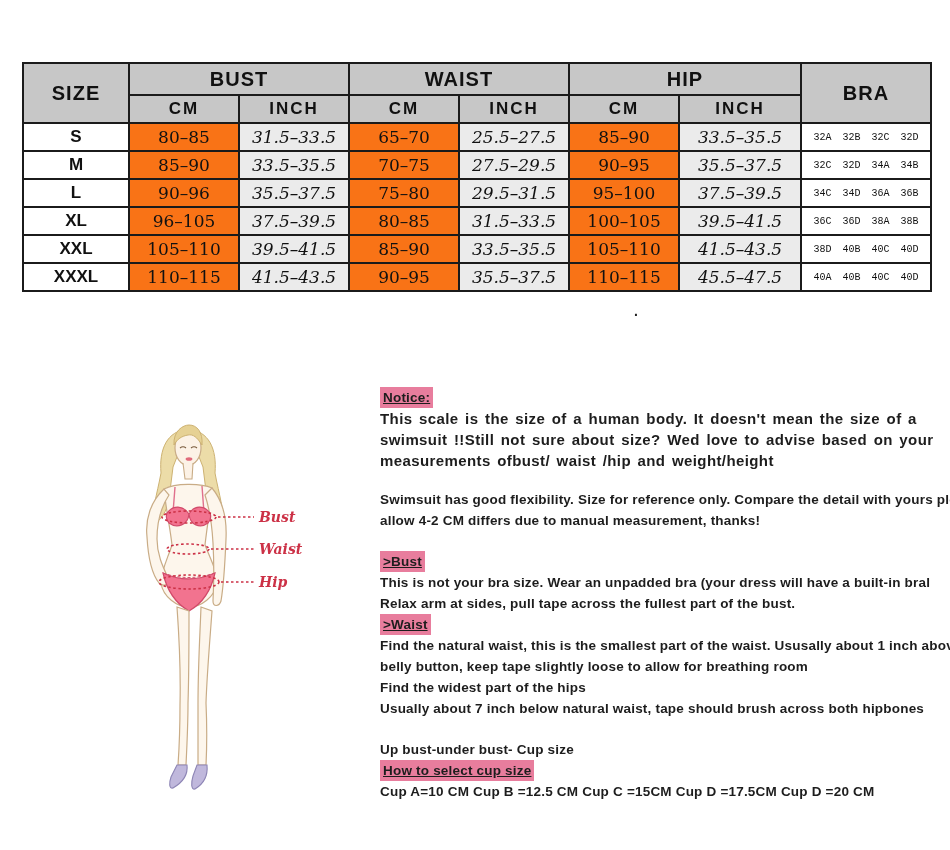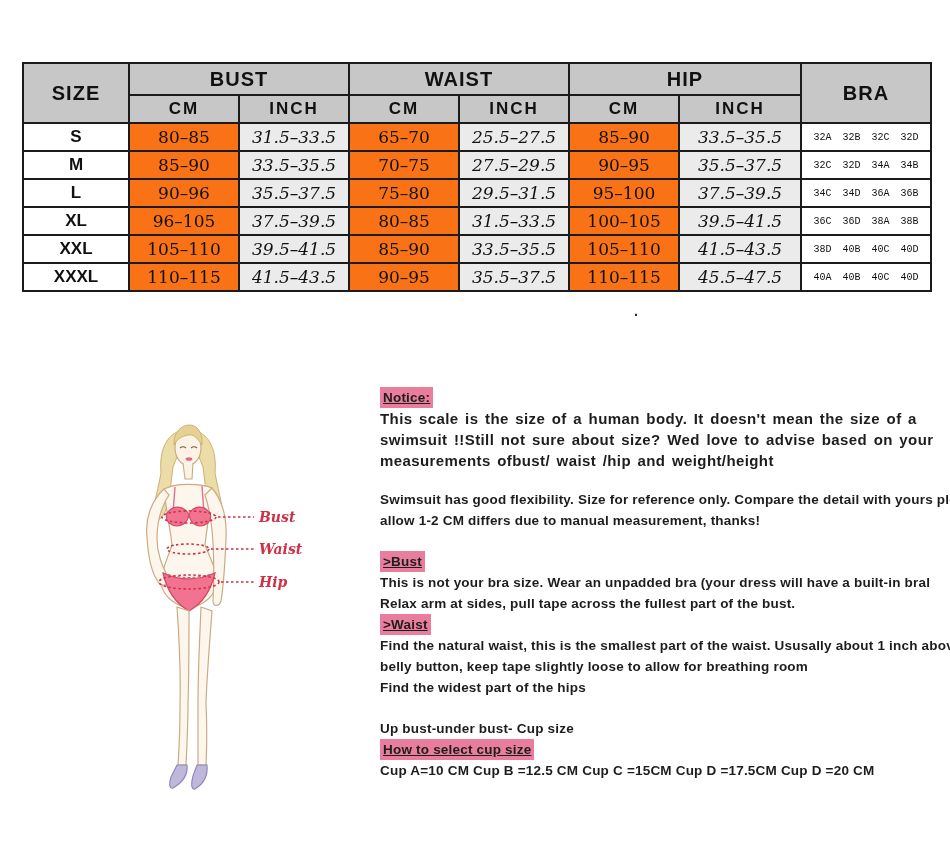--- a/index.html
+++ b/index.html
@@ -195,28 +195,29 @@
     </svg>
   </div>
 
   <div class="info">
     <div class="ln"><span class="hl">Notice:</span></div>
     <div class="ln big">This scale is the size of a human body. It doesn't mean the size of a</div>
     <div class="ln big">swimsuit !!Still not sure about size? Wed love to advise based on your</div>
     <div class="ln big">measurements ofbust/ waist /hip and weight/height</div>
     <div class="gap18"></div>
     <div class="ln">Swimsuit has good flexibility. Size for reference only. Compare the detail with yours please</div>
-    <div class="ln">allow 1-2 CM differs due to manual measurement, thanks!</div>
+    <div class="ln">allow 4-2 CM differs due to manual measurement, thanks!</div>
     <div class="gap20"></div>
     <div class="ln"><span class="hl">&gt;Bust</span></div>
     <div class="ln">This is not your bra size. Wear an unpadded bra (your dress will have a built-in bral</div>
     <div class="ln">Relax arm at sides, pull tape across the fullest part of the bust.</div>
     <div class="ln"><span class="hl">&gt;Waist</span></div>
     <div class="ln">Find the natural waist, this is the smallest part of the waist. Ususally about 1 inch above</div>
     <div class="ln">belly button, keep tape slightly loose to allow for breathing room</div>
     <div class="ln">Find the widest part of the hips</div>
+    <div class="ln">Usually about 7 inch below natural waist, tape should brush across both hipbones</div>
     <div class="gap20"></div>
     <div class="ln">Up bust-under bust- Cup size</div>
     <div class="ln"><span class="hl">How to select cup size</span></div>
     <div class="ln">Cup A=10 CM Cup B =12.5 CM Cup C =15CM Cup D =17.5CM Cup D =20 CM</div>
   </div>
 
 </div>
 
 </body></html>

